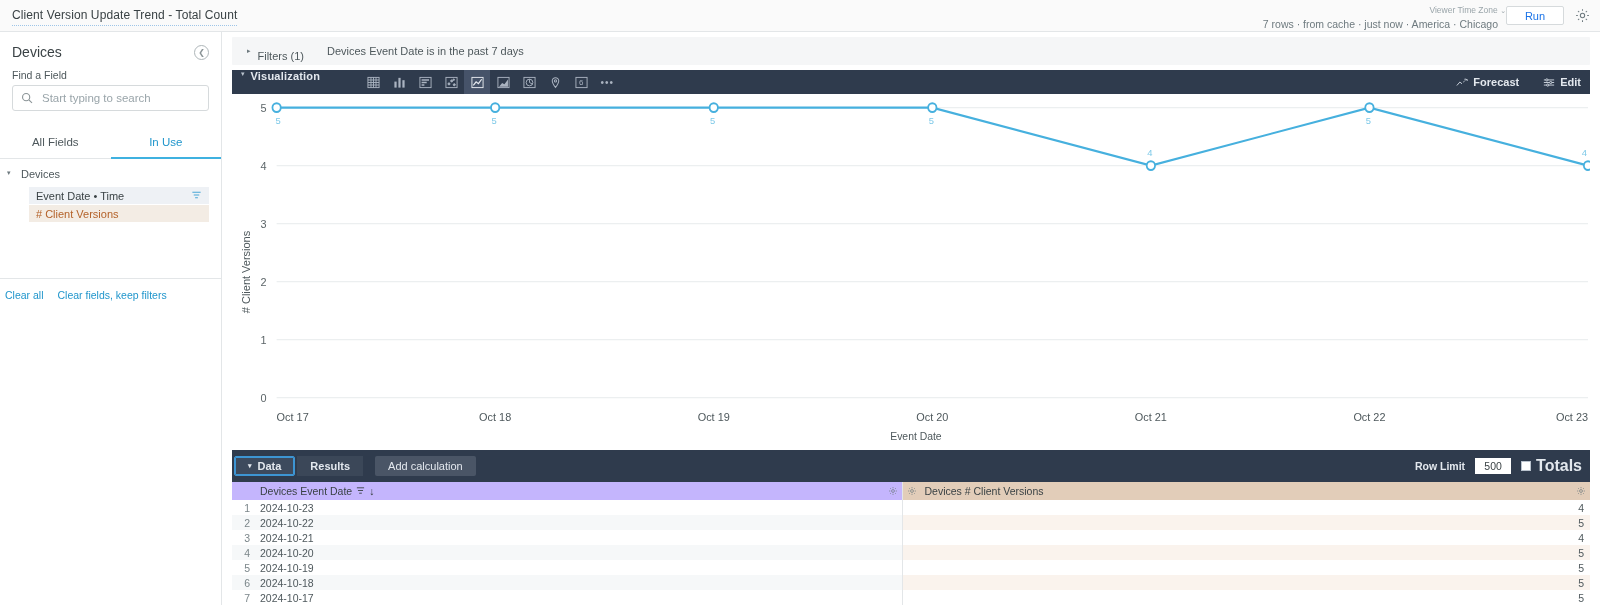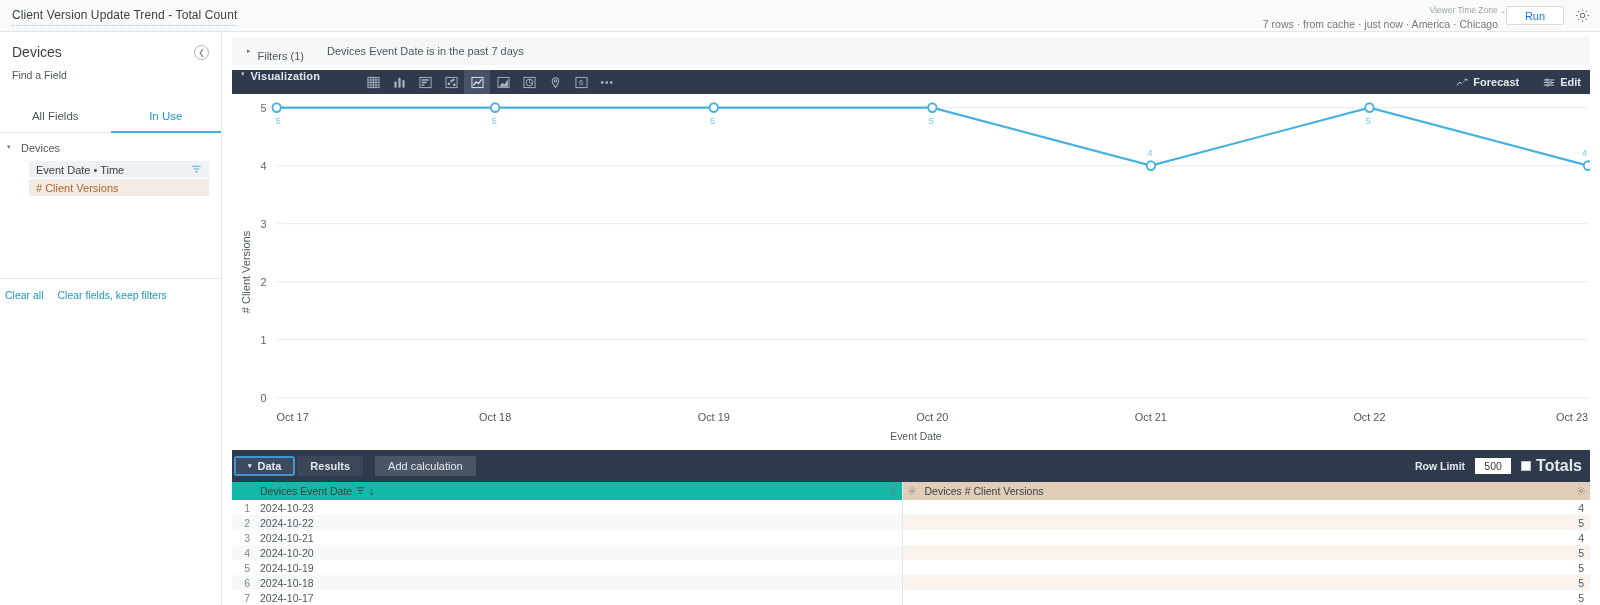--- a/index.html
+++ b/index.html
@@ -279,21 +279,21 @@
   table.results { width: 100%; border-collapse: collapse; font-size: 10.5px; table-layout: fixed; }
   table.results th {
     font-weight: normal;
     text-align: left;
     height: 18px;
     color: #3a4245;
     font-size: 10.5px;
     padding: 0 6px;
     position: relative;
   }
-  th.dim-head { background: #14b8a6; }
+  th.dim-head { background: #c4b5fd; }
   th.meas-head { background: #e2cdb9; }
   td { height: 15px; padding: 0 6px; color: #4e585c; }
   td.rownum { width: 22px; text-align: right; color: #7b868a; padding-right: 4px; }
   td.dim-cell { }
   td.meas-cell { text-align: right; }
   tr.odd td.dim-cell, tr.odd td.rownum { background: #fff; }
   tr.even td.dim-cell, tr.even td.rownum { background: #f6f8f9; }
   tr.odd td.meas-cell { background: #fff; }
   tr.even td.meas-cell { background: #faf3ed; }
   .hdr-inner { display: flex; align-items: center; gap: 4px; }
@@ -328,20 +328,29 @@
 </div>
 
 <div class="body-wrap">
 
   <div class="sidebar">
     <div class="sb-head">
       <div class="sb-title">Devices</div>
       <div class="collapse-icon">❮</div>
     </div>
     <div class="find-label">Find a Field</div>
+    <div class="search-box">
+      <span class="search-icon">
+        <svg width="12" height="12" viewBox="0 0 14 14" fill="none" stroke="#8b9497" stroke-width="1.3">
+          <circle cx="6" cy="6" r="4.2"></circle>
+            <path d="M9.2 9.2L12.8 12.8"></path>
+        </svg>
+      </span>
+      <input class="search-input" value="" placeholder="Start typing to search" style="">
+    </div>
 
     <div class="fieldtabs">
       <div class="fieldtab">All Fields</div>
       <div class="fieldtab active">In Use</div>
     </div>
 
     <div class="group-row">
       <span class="tri">▾</span>
       <span>Devices</span>
     </div>

